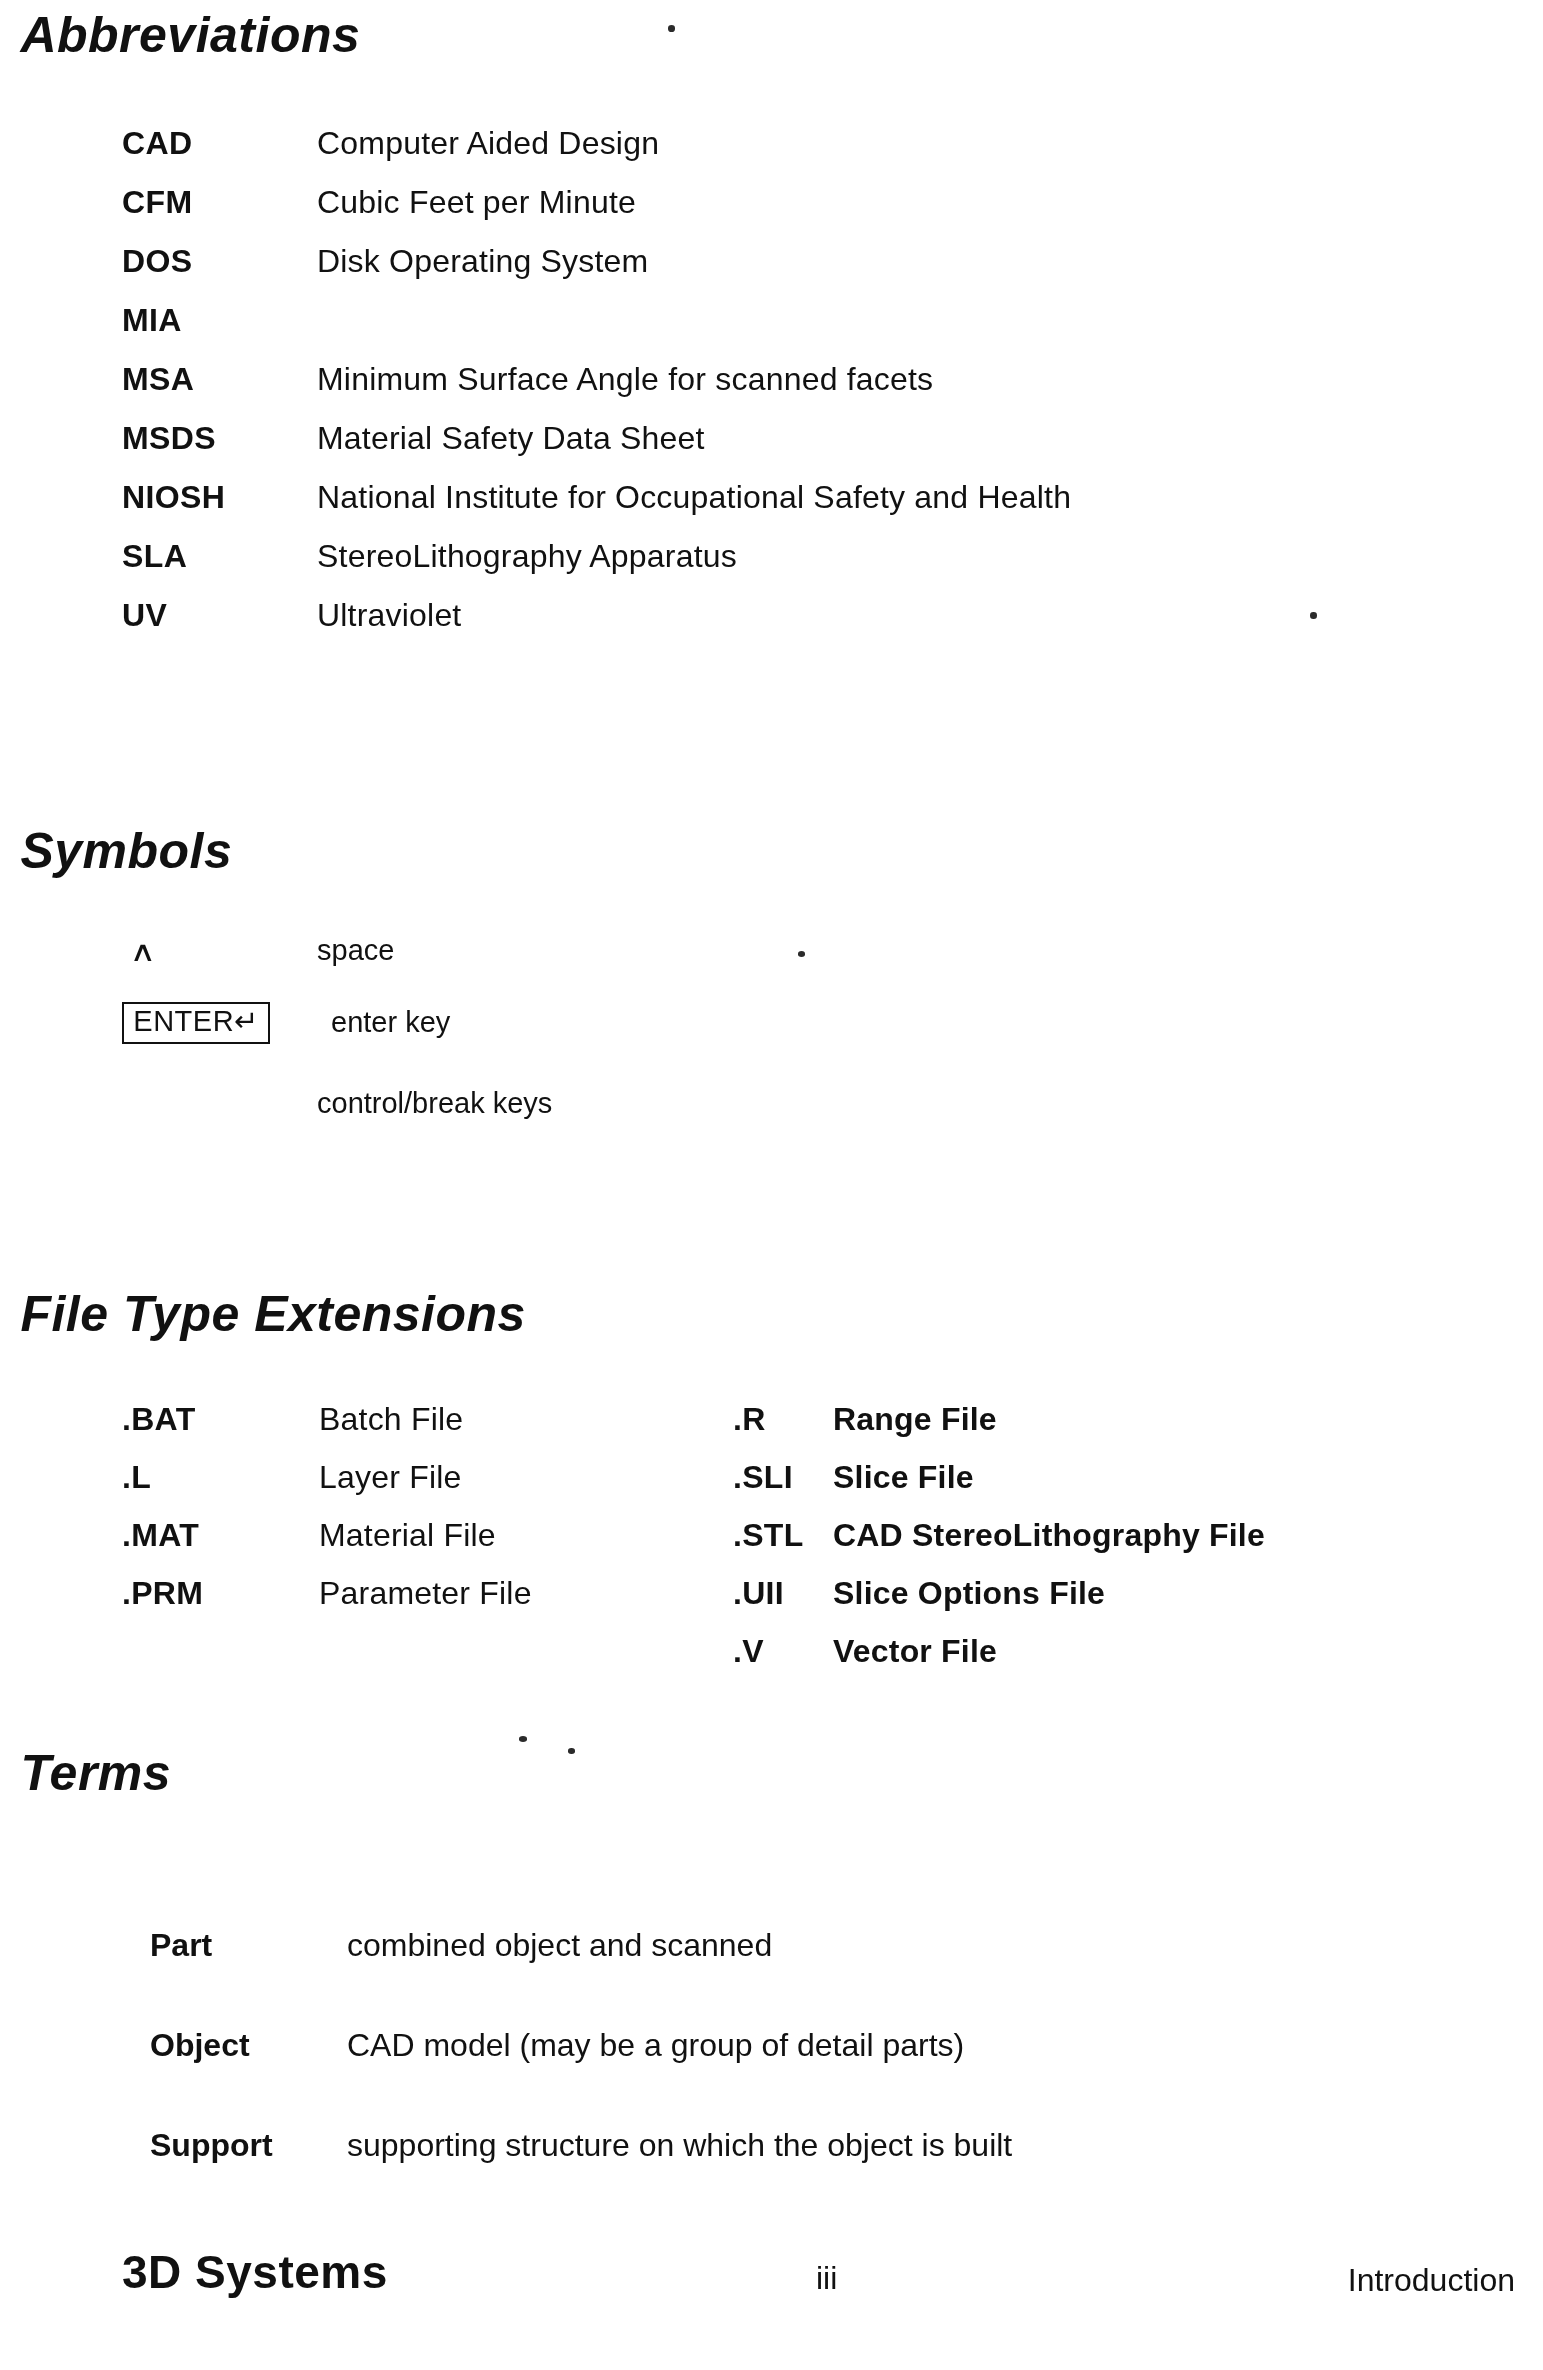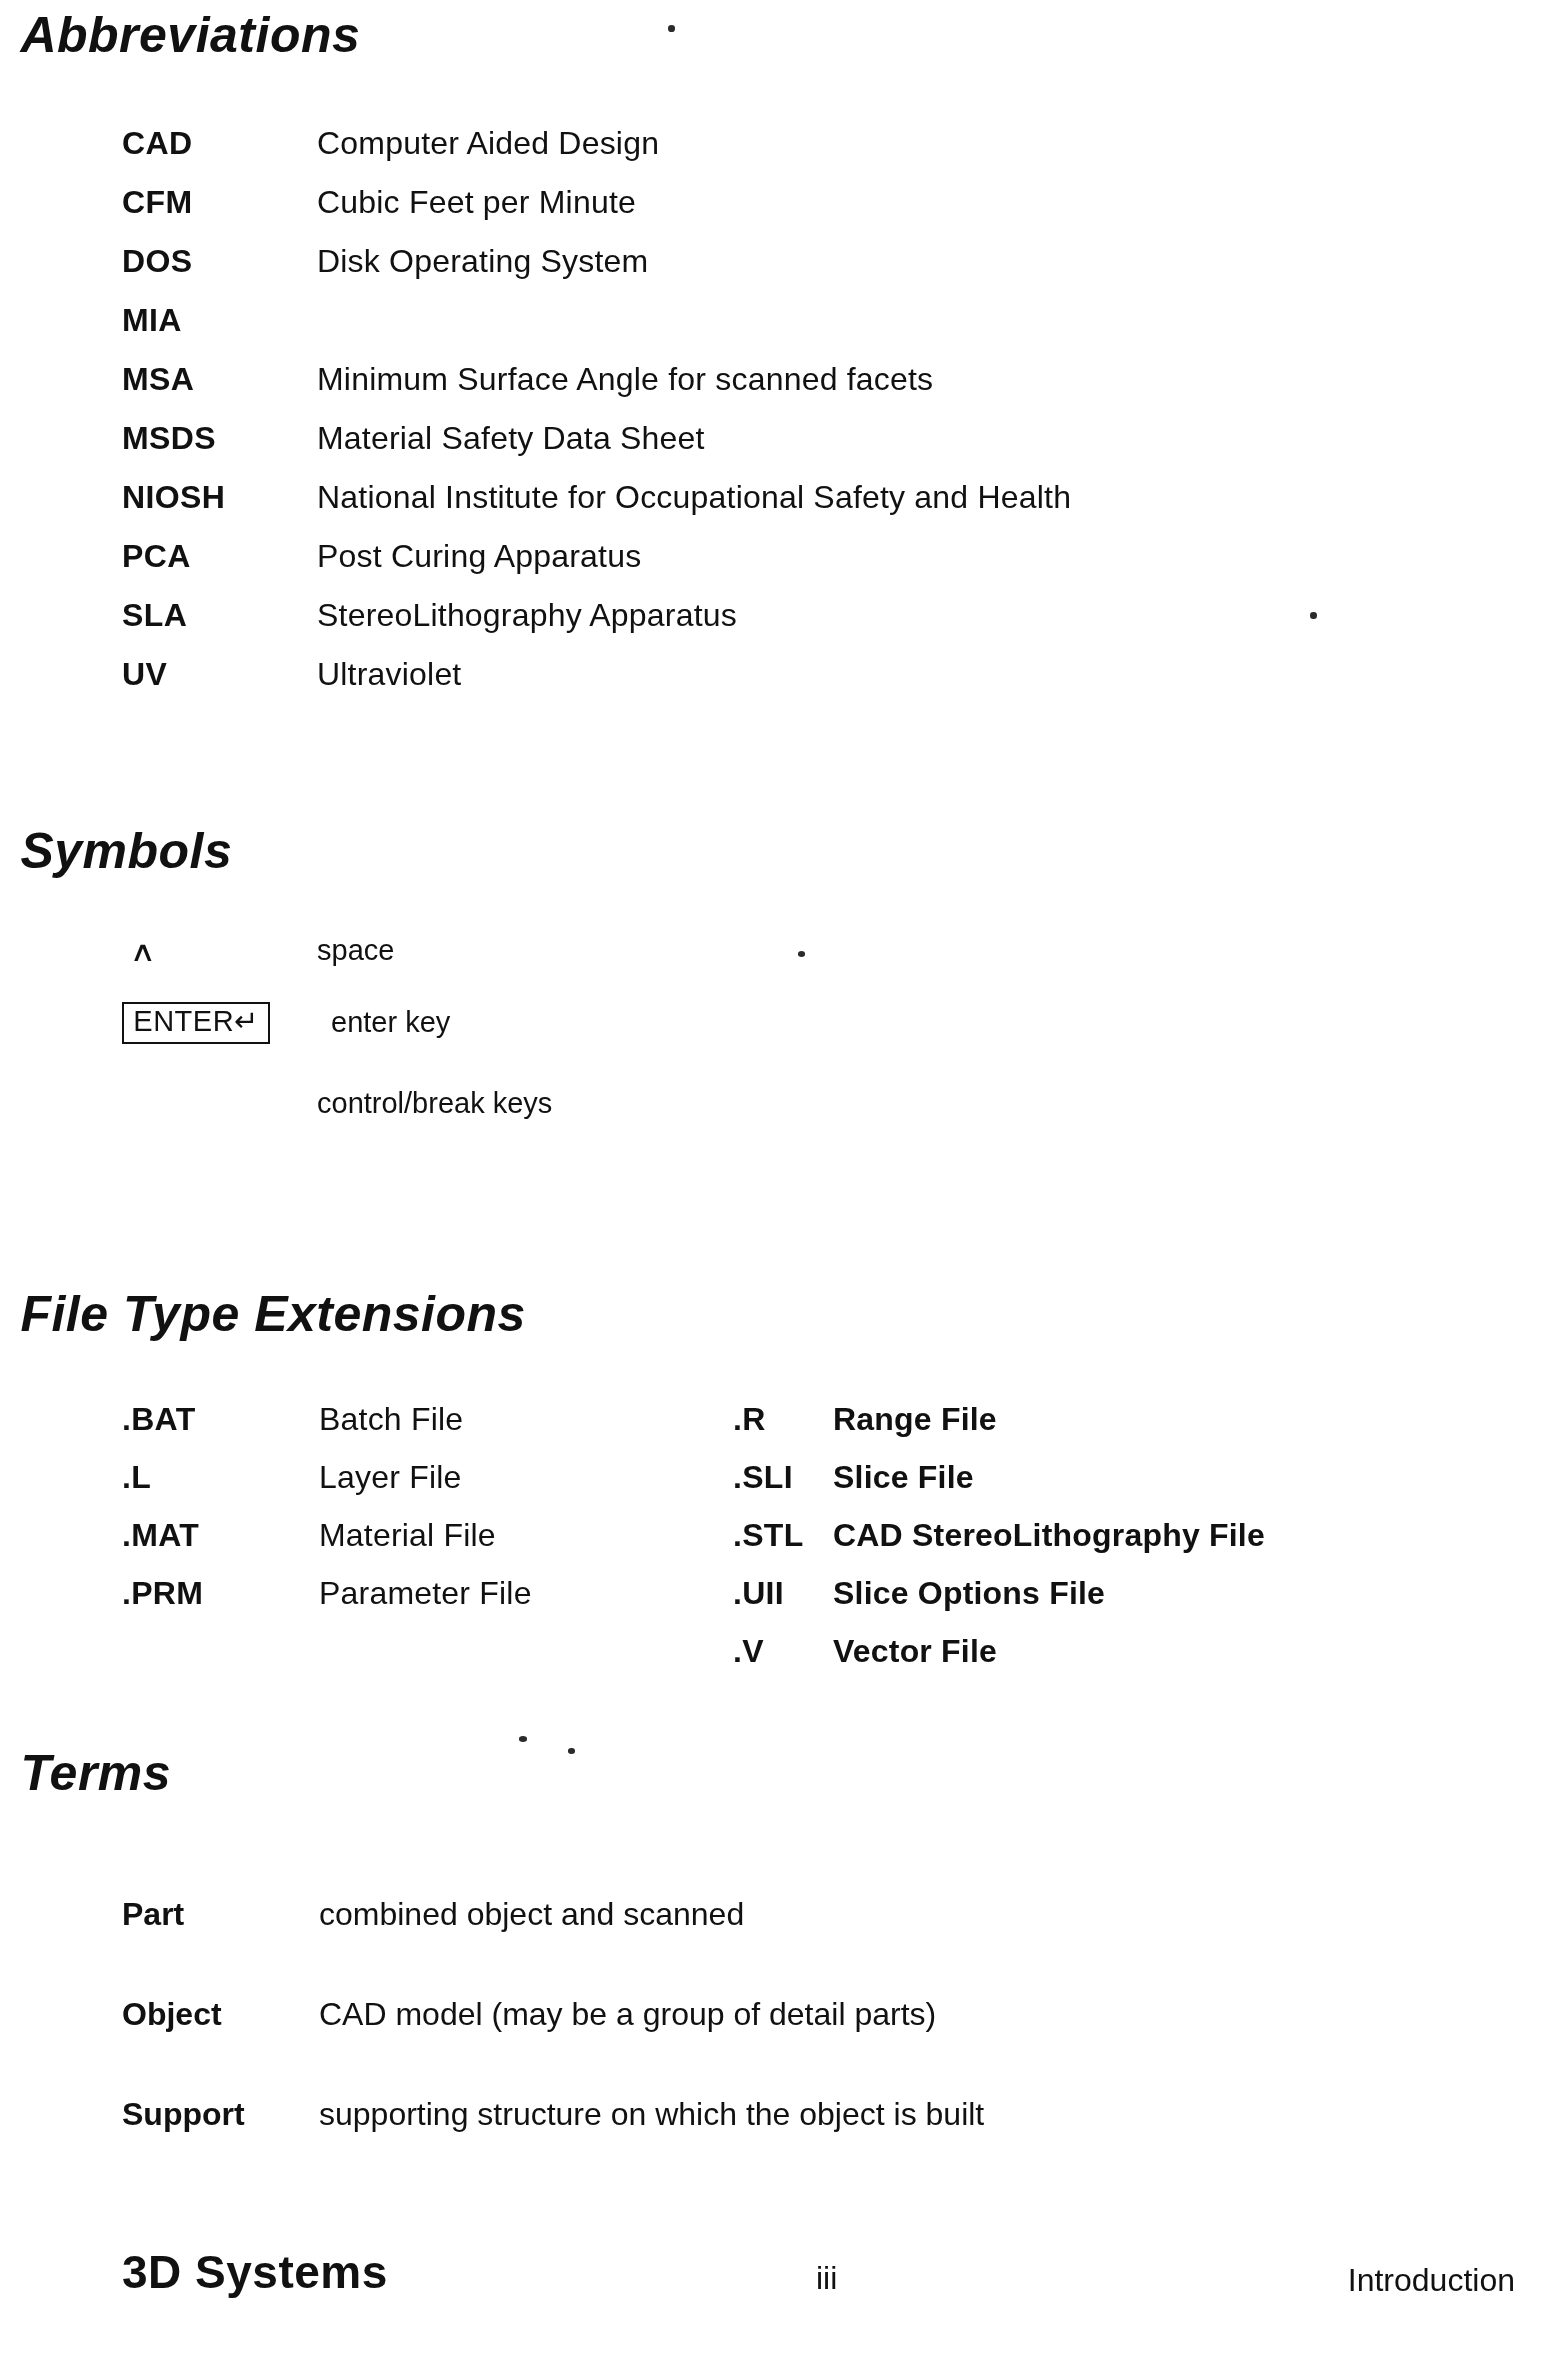--- a/index.html
+++ b/index.html
@@ -125,22 +125,23 @@
   .ft-col-left .ft-desc { font-weight: normal; }
 
   .terms-block {
     position: absolute;
     left: 122px;
     top: 1864px;
     width: 1345px;
   }
   .term-row {
     display: flex;
-    align-items: center;
+    align-items: flex-end;
     height: 100px;
+    margin-left: 28px;
   }
   .term-name {
     width: 197px;
     flex: 0 0 197px;
     font-weight: bold;
     font-size: 32px;
   }
   .term-def {
     font-size: 32px;
   }
@@ -205,24 +206,20 @@
       <span class="abbrev-term">MSA</span>
       <span class="abbrev-def">Minimum Surface Angle for scanned facets</span>
     </div>
     <div class="abbrev-row">
       <span class="abbrev-term">MSDS</span>
       <span class="abbrev-def">Material Safety Data Sheet</span>
     </div>
     <div class="abbrev-row">
       <span class="abbrev-term">NIOSH</span>
       <span class="abbrev-def">National Institute for Occupational Safety and Health</span>
-    </div>
-    <div class="abbrev-row">
-      <span class="abbrev-term">PCA</span>
-      <span class="abbrev-def">Post Curing Apparatus</span>
     </div>
     <div class="abbrev-row">
       <span class="abbrev-term">SLA</span>
       <span class="abbrev-def">StereoLithography Apparatus</span>
     </div>
     <div class="abbrev-row">
       <span class="abbrev-term">UV</span>
       <span class="abbrev-def">Ultraviolet</span>
     </div>
   </div>

